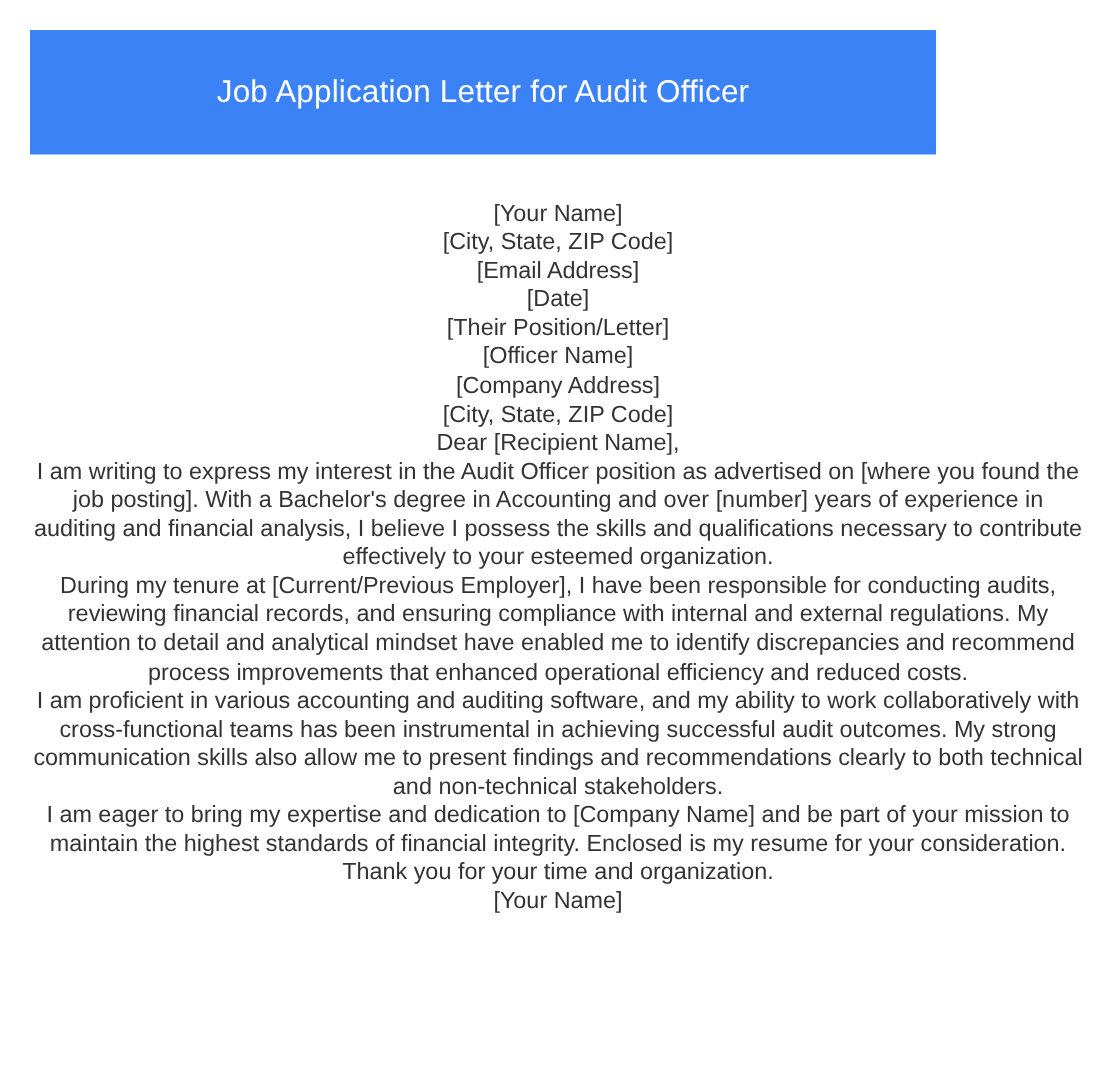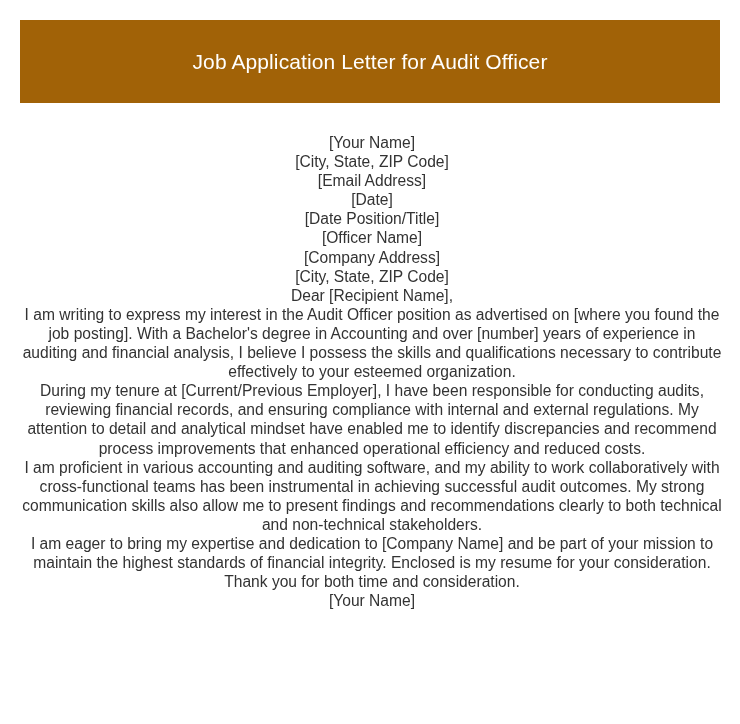--- a/index.html
+++ b/index.html
@@ -1,22 +1,22 @@
 <!DOCTYPE html>
 <html><head>
 <meta charset="utf-8">
 <style>
   html, body { margin: 0; padding: 0; background: #ffffff; }
   body {
     width: 740px; height: 724px; overflow: hidden;
     font-family: "Liberation Sans", "DejaVu Sans", sans-serif;
   }
   .header {
-    position: absolute; left: 20px; top: 20px; width: 700px; height: 83px;
-    background: #a16207;
+    position: absolute; left: 20px; top: 20px; width: 604px; height: 83px;
+    background: #3b82f6;
     display: flex; align-items: center; justify-content: center;
   }
   .header h1 {
     margin: 0; color: #ffffff; font-weight: normal;
     font-size: 21px; letter-spacing: 0.1px;
   }
   .letter {
     position: absolute; left: 20px; top: 133px; width: 704px;
     color: #333333; font-size: 15.6px; line-height: 19.1px;
   }
@@ -27,24 +27,24 @@
 
 <div class="header">
   <h1>Job Application Letter for Audit Officer</h1>
 </div>
 
 <div class="letter">
   <p>[Your Name]</p>
   <p>[City, State, ZIP Code]</p>
   <p>[Email Address]</p>
   <p>[Date]</p>
-  <p>[Date Position/Title]</p>
+  <p>[Their Position/Letter]</p>
   <p>[Officer Name]</p>
   <p>[Company Address]</p>
   <p>[City, State, ZIP Code]</p>
   <p>Dear [Recipient Name],</p>
   <p>I am writing to express my interest in the Audit Officer position as advertised on [where you found the job posting]. With a Bachelor's degree in Accounting and over [number] years of experience in auditing and financial analysis, I believe I possess the skills and qualifications necessary to contribute effectively to your esteemed organization.</p>
   <p>During my tenure at [Current/Previous Employer], I have been responsible for conducting audits, reviewing financial records, and ensuring compliance with internal and external regulations. My attention to detail and analytical mindset have enabled me to identify discrepancies and recommend process improvements that enhanced operational efficiency and reduced costs.</p>
   <p>I am proficient in various accounting and auditing software, and my ability to work collaboratively with cross-functional teams has been instrumental in achieving successful audit outcomes. My strong communication skills also allow me to present findings and recommendations clearly to both technical and non-technical stakeholders.</p>
   <p>I am eager to bring my expertise and dedication to [Company Name] and be part of your mission to maintain the highest standards of financial integrity. Enclosed is my resume for your consideration.</p>
-  <p>Thank you for both time and consideration.</p>
+  <p>Thank you for your time and organization.</p>
   <p>[Your Name]</p>
 </div>
 
 </body></html>

